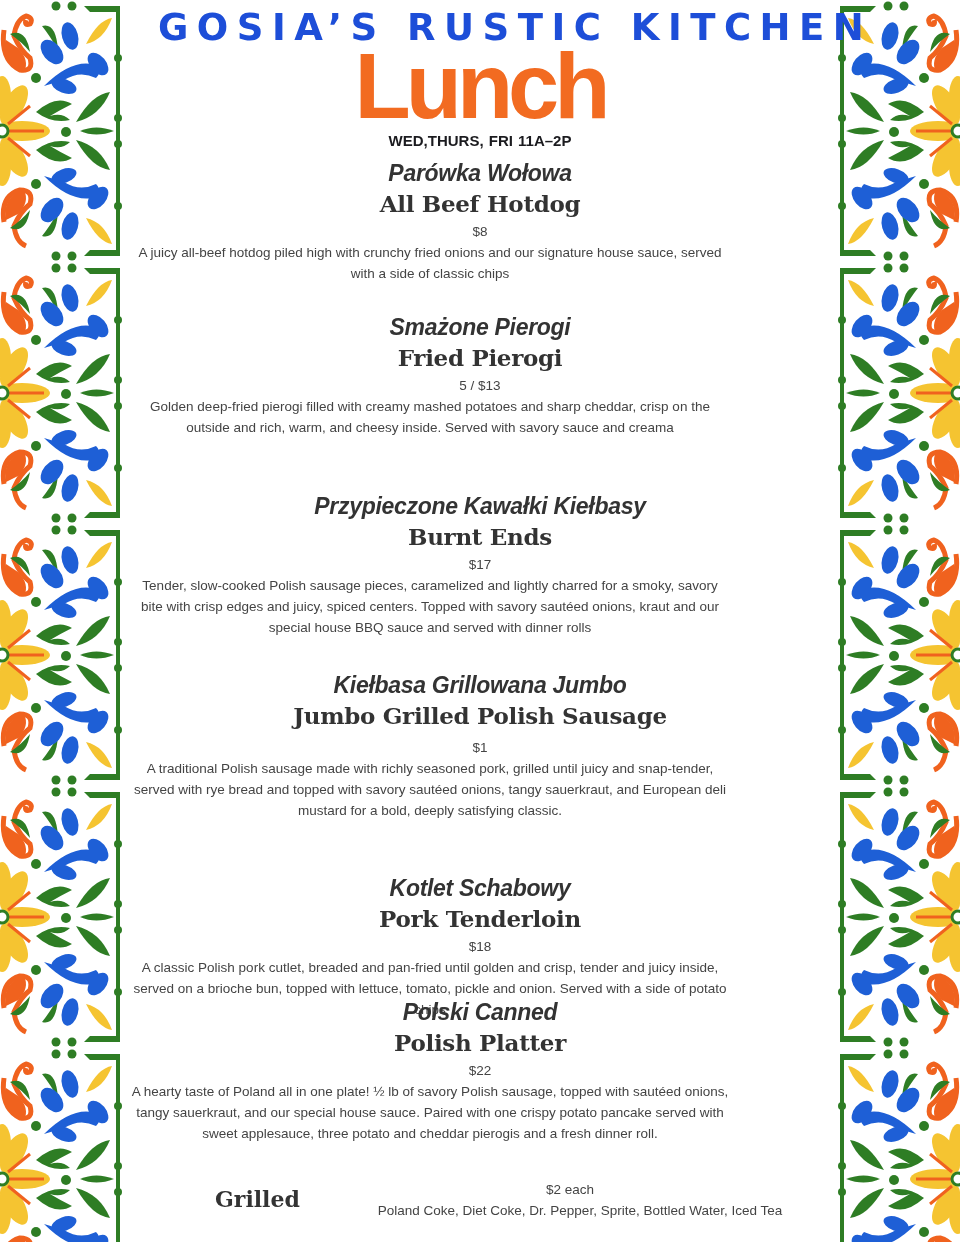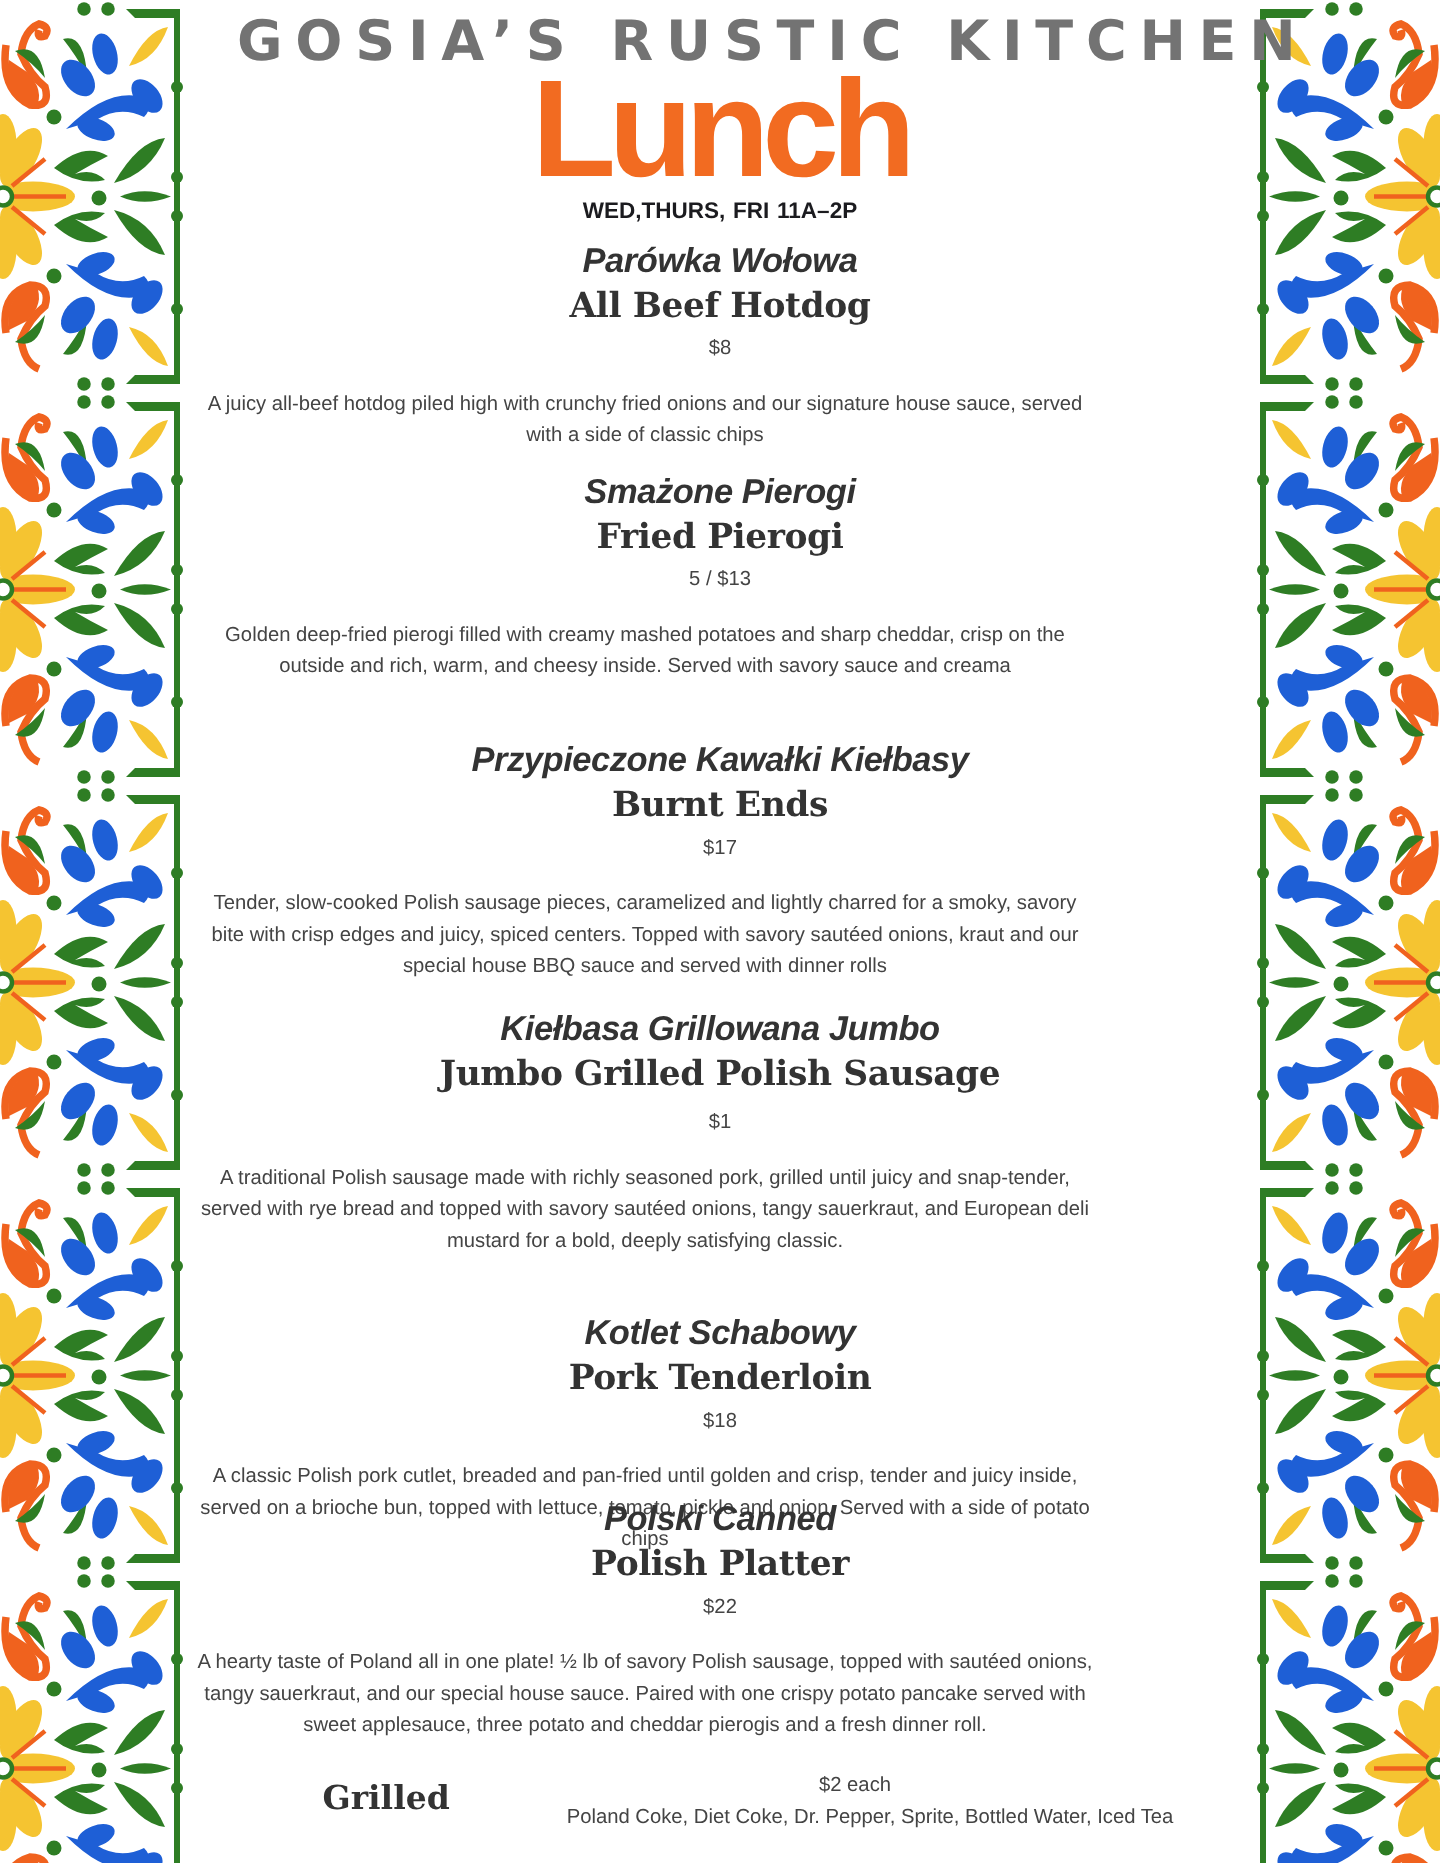--- a/index.html
+++ b/index.html
@@ -16,21 +16,21 @@
   .border-right { right: 0; transform: scaleX(-1); }
   .border svg { display: block; }
 
   .content {
     position: absolute; left: 150px; right: 150px; top: 0; bottom: 0;
     text-align: center;
   }
   .restaurant-name {
     position: absolute; left: 0; right: 0; top: 6px;
     font-family: "DejaVu Sans", sans-serif; font-weight: bold;
-    font-size: 37px; letter-spacing: 8.5px; color: #737373;
+    font-size: 37px; letter-spacing: 8.5px; color: #1d4ed8;
     white-space: nowrap; text-align: center; padding-left: 8px;
   }
   .menu-title {
     position: absolute; left: 0; right: 0; top: 36px;
     font-family: "Liberation Sans", sans-serif; font-weight: bold;
     font-size: 92px; letter-spacing: -5px; color: #f26b21;
     line-height: 100px; text-align: center;
   }
   .hours {
     position: absolute; left: 0; right: 0; top: 132px;
@@ -46,21 +46,21 @@
     font-family: "DejaVu Serif", serif; font-weight: bold;
     font-size: 23px; color: #333333; line-height: 32px; letter-spacing: -0.3px;
   }
   .item-price {
     font-family: "Liberation Sans", sans-serif;
     font-size: 13.5px; color: #444444; line-height: 20px; margin-top: 2px;
   }
   .item-desc {
     font-family: "Liberation Sans", sans-serif;
     font-size: 13.5px; color: #444444; line-height: 21px;
-    margin: 16px auto; width: 600px; margin-left: -20px;
+    margin: 0 auto; width: 600px; margin-left: -20px;
   }
   .drinks-title {
     position: absolute; left: 65px; top: 1186px;
     font-family: "DejaVu Serif", serif; font-weight: bold;
     font-size: 22px; color: #333333;
   }
   .drinks-price {
     position: absolute; left: 160px; right: -20px; top: 1182px;
     font-size: 13.5px; color: #444444; text-align: center;
   }

